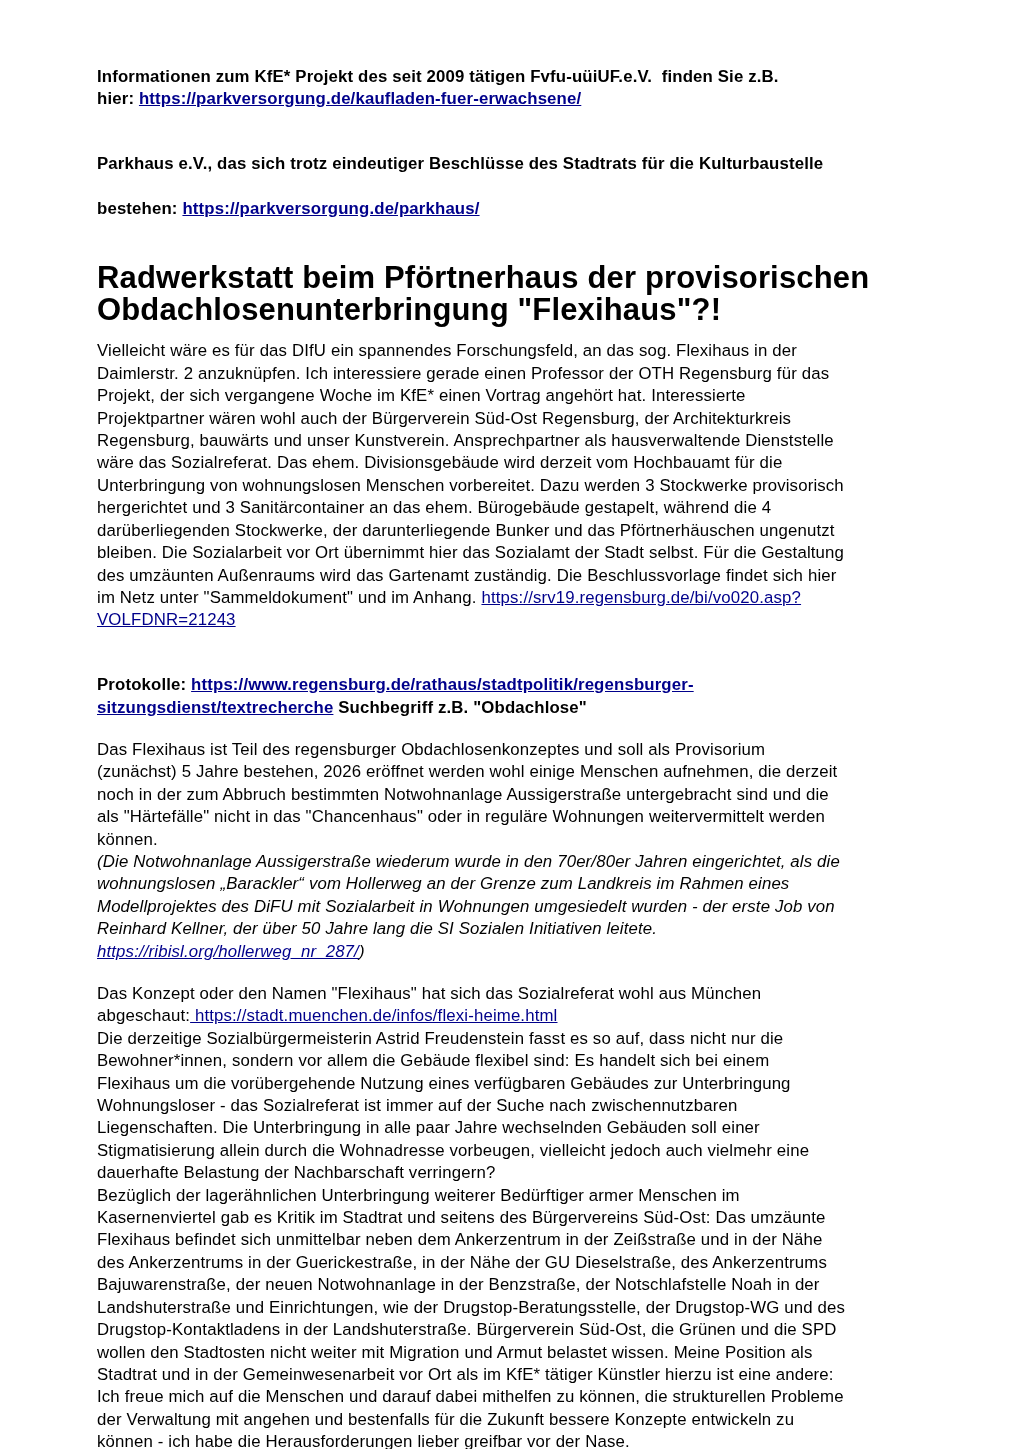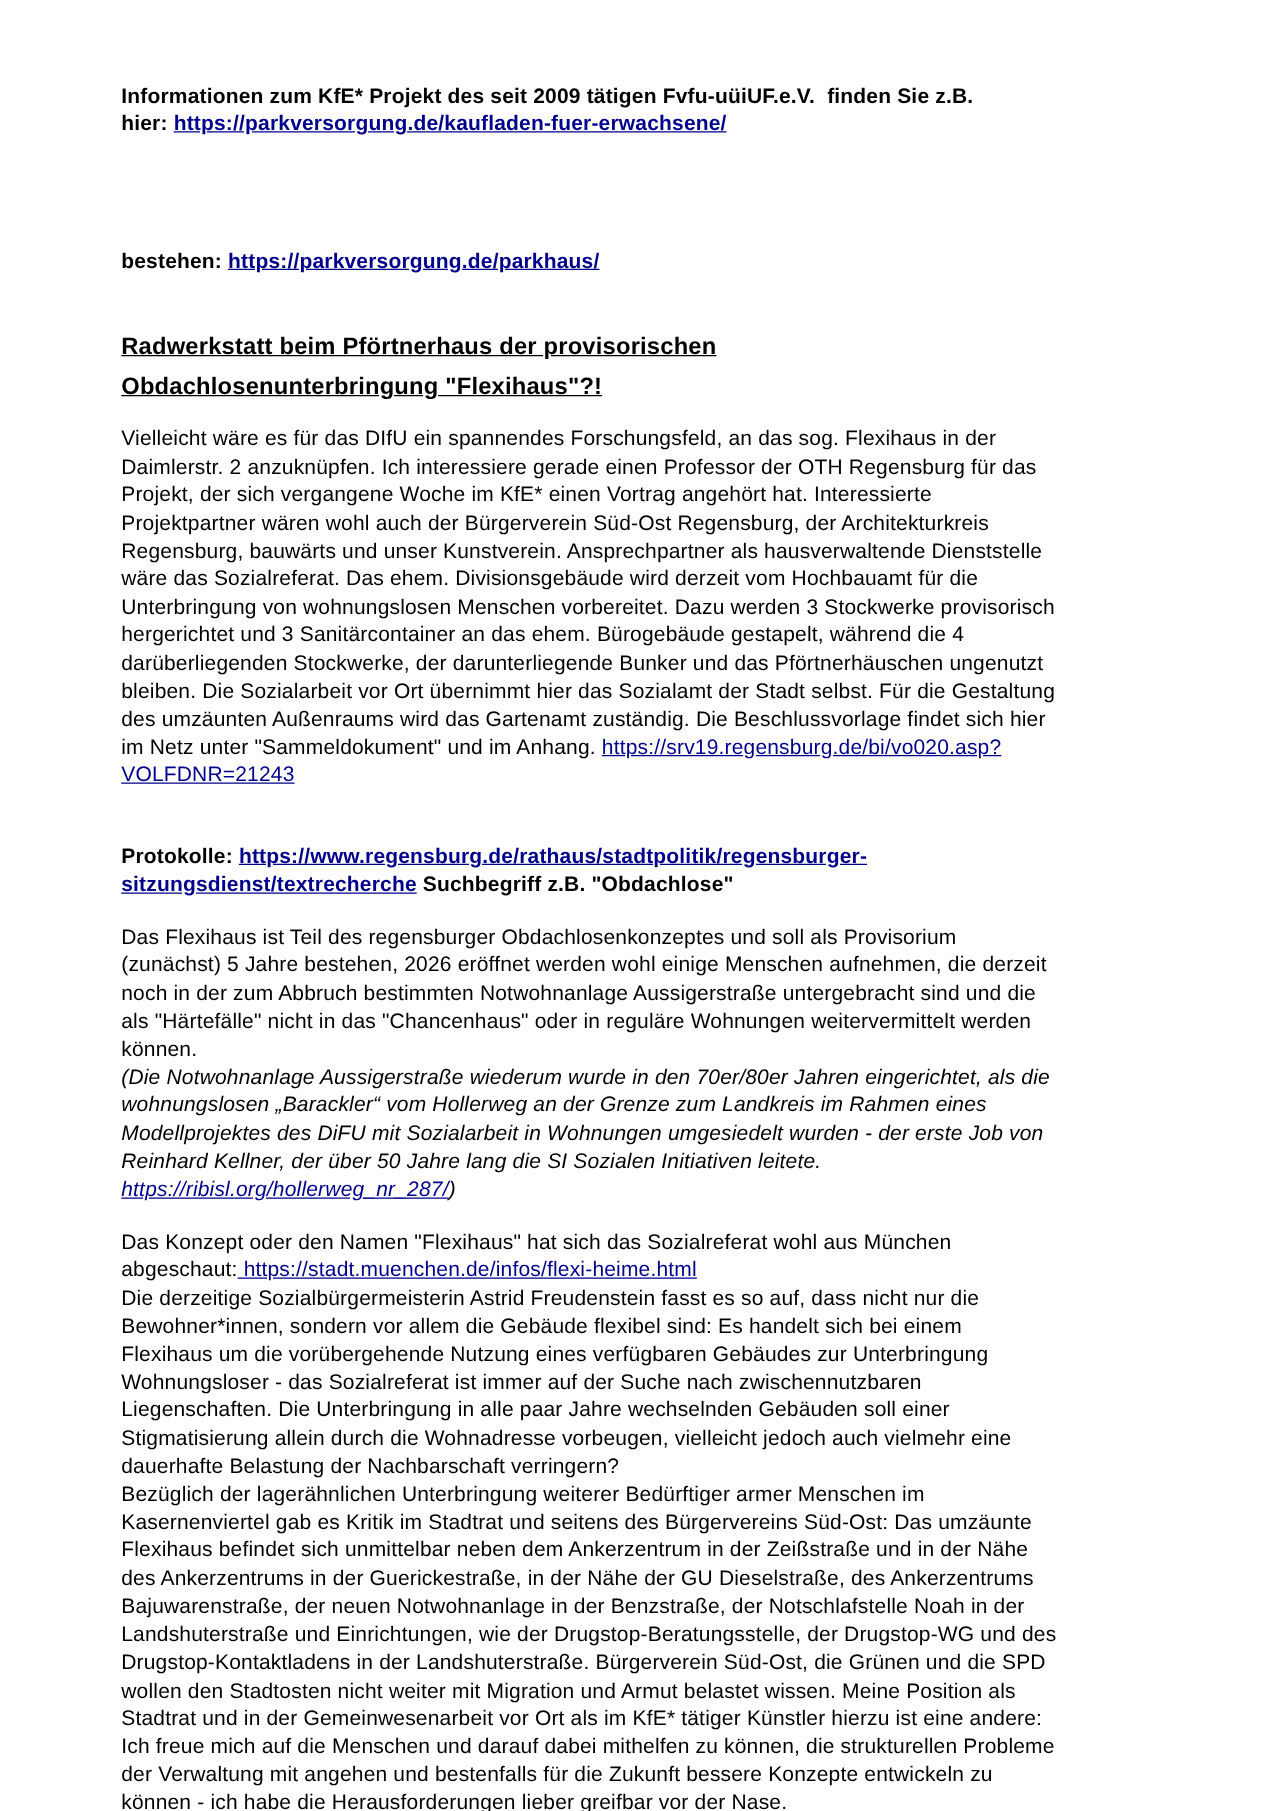--- a/index.html
+++ b/index.html
@@ -22,38 +22,37 @@
     padding:42px 87px 0 97px;
     font-size:16.8px;
     line-height:22.4px;
     letter-spacing:0.15px;
     margin-top:24px;
   }
   .block{margin:0 0 20px 0;}
   p.block{margin-top:0;}
   .bold{font-weight:700;}
   h1.block{
-    font-size:19px;
+    font-size:31px;
     line-height:32px;
     font-weight:700;
     margin:42px 0 14px 0;
-    text-decoration:underline;
   }
   .seg-b{font-weight:400;}
   .seg-i{font-style:italic;text-align:right;}
   a{
     color:var(--link);
     cursor:pointer;
   }
   .bold a{font-weight:700;}
 </style>
 </head>
 <body>
 
 <div class="doc">
     <p class="block bold"><span>Informationen zum KfE* Projekt des seit 2009 tätigen Fvfu-uüiUF.e.V.&nbsp; finden Sie z.B.</span><br><span>hier: </span><a href="#">https://parkversorgung.de/kaufladen-fuer-erwachsene/</a></p>
-    <p class="block bold"><br><br><br><span>bestehen: </span><a href="#">https://parkversorgung.de/parkhaus/</a></p>
+    <p class="block bold"><br><span>Parkhaus e.V., das sich trotz eindeutiger Beschlüsse des Stadtrats für die Kulturbaustelle</span><br><br><span>bestehen: </span><a href="#">https://parkversorgung.de/parkhaus/</a></p>
     <h1 class="block "><span>Radwerkstatt beim Pförtnerhaus der provisorischen</span><br><span>Obdachlosenunterbringung "Flexihaus"?!</span></h1>
     <p class="block body"><span>Vielleicht wäre es für das DIfU ein spannendes Forschungsfeld, an das sog. </span><span class="seg-b">Flexihaus in der</span><br><span class="seg-b">Daimlerstr. 2</span><span> anzuknüpfen. Ich interessiere gerade einen Professor der OTH Regensburg für das</span><br><span>Projekt, der sich vergangene Woche im KfE* einen Vortrag angehört hat. Interessierte</span><br><span>Projektpartner wären wohl auch der Bürgerverein Süd-Ost Regensburg, der Architekturkreis</span><br><span>Regensburg, bauwärts und unser Kunstverein. Ansprechpartner als hausverwaltende Dienststelle</span><br><span>wäre das Sozialreferat. Das ehem. Divisionsgebäude wird derzeit vom Hochbauamt für die</span><br><span>Unterbringung von wohnungslosen Menschen vorbereitet. Dazu werden 3 Stockwerke provisorisch</span><br><span>hergerichtet und 3 Sanitärcontainer an das ehem. Bürogebäude gestapelt, während die 4</span><br><span>darüberliegenden Stockwerke, der darunterliegende Bunker und das Pförtnerhäuschen ungenutzt</span><br><span>bleiben. Die Sozialarbeit vor Ort übernimmt hier das Sozialamt der Stadt selbst. Für die Gestaltung</span><br><span>des umzäunten Außenraums wird das Gartenamt zuständig. Die Beschlussvorlage findet sich hier</span><br><span>im Netz unter "Sammeldokument" und im Anhang. </span><a href="#">https://srv19.regensburg.de/bi/vo020.asp?</a><br><a href="#">VOLFDNR=21243</a></p>
     <p class="block bold"><br><span>Protokolle: </span><a href="#">https://www.regensburg.de/rathaus/stadtpolitik/regensburger-</a><br><a href="#">sitzungsdienst/textrecherche</a><span> Suchbegriff z.B. "Obdachlose"</span></p>
     <p class="block body"><span>Das Flexihaus ist Teil des regensburger Obdachlosenkonzeptes und soll als Provisorium</span><br><span>(zunächst) 5 Jahre bestehen, 2026 eröffnet werden wohl einige Menschen aufnehmen, die derzeit</span><br><span>noch in der zum Abbruch bestimmten Notwohnanlage Aussigerstraße untergebracht sind und die</span><br><span>als "Härtefälle" nicht in das "Chancenhaus" oder in reguläre Wohnungen weitervermittelt werden</span><br><span>können.</span><br><span class="seg-i">(Die Notwohnanlage Aussigerstraße wiederum wurde in den 70er/80er Jahren eingerichtet, als die</span><br><span class="seg-i">wohnungslosen „Barackler“ vom Hollerweg an der Grenze zum Landkreis im Rahmen eines</span><br><span class="seg-i">Modellprojektes des DiFU mit Sozialarbeit in Wohnungen umgesiedelt wurden - der erste Job von</span><br><span class="seg-i">Reinhard Kellner, der über 50 Jahre lang die SI Sozialen Initiativen leitete.</span><br><a class="seg-i" href="#">https://ribisl.org/hollerweg_nr_287/</a><span class="seg-i">)</span></p>
     <p class="block body"><span>Das Konzept oder den Namen "Flexihaus" hat sich das Sozialreferat wohl aus München</span><br><span>abgeschaut:</span><a href="#"> https://stadt.muenchen.de/infos/flexi-heime.html</a><br><span>Die derzeitige Sozialbürgermeisterin Astrid Freudenstein fasst es so auf, dass nicht nur die</span><br><span>Bewohner*innen, sondern vor allem die Gebäude flexibel sind: Es handelt sich bei einem</span><br><span>Flexihaus um die vorübergehende Nutzung eines verfügbaren Gebäudes zur Unterbringung</span><br><span>Wohnungsloser - das Sozialreferat ist immer auf der Suche nach zwischennutzbaren</span><br><span>Liegenschaften. Die Unterbringung in alle paar Jahre wechselnden Gebäuden soll einer</span><br><span>Stigmatisierung allein durch die Wohnadresse vorbeugen, vielleicht jedoch auch vielmehr eine</span><br><span>dauerhafte Belastung der Nachbarschaft verringern?</span><br><span>Bezüglich der lagerähnlichen Unterbringung weiterer Bedürftiger armer Menschen im</span><br><span>Kasernenviertel gab es Kritik im Stadtrat und seitens des Bürgervereins Süd-Ost: Das umzäunte</span><br><span>Flexihaus befindet sich unmittelbar neben dem Ankerzentrum in der Zeißstraße und in der Nähe</span><br><span>des Ankerzentrums in der Guerickestraße, in der Nähe der GU Dieselstraße, des Ankerzentrums</span><br><span>Bajuwarenstraße, der neuen Notwohnanlage in der Benzstraße, der Notschlafstelle Noah in der</span><br><span>Landshuterstraße und Einrichtungen, wie der Drugstop-Beratungsstelle, der Drugstop-WG und des</span><br><span>Drugstop-Kontaktladens in der Landshuterstraße. Bürgerverein Süd-Ost, die Grünen und die SPD</span><br><span>wollen den Stadtosten nicht weiter mit Migration und Armut belastet wissen. Meine Position als</span><br><span>Stadtrat und in der Gemeinwesenarbeit vor Ort als im KfE* tätiger Künstler hierzu ist eine andere:</span><br><span>Ich freue mich auf die Menschen und darauf dabei mithelfen zu können, die strukturellen Probleme</span><br><span>der Verwaltung mit angehen und bestenfalls für die Zukunft bessere Konzepte entwickeln zu</span><br><span>können - ich habe die Herausforderungen lieber greifbar vor der Nase.</span></p>
   </div>
 
 </body></html>

